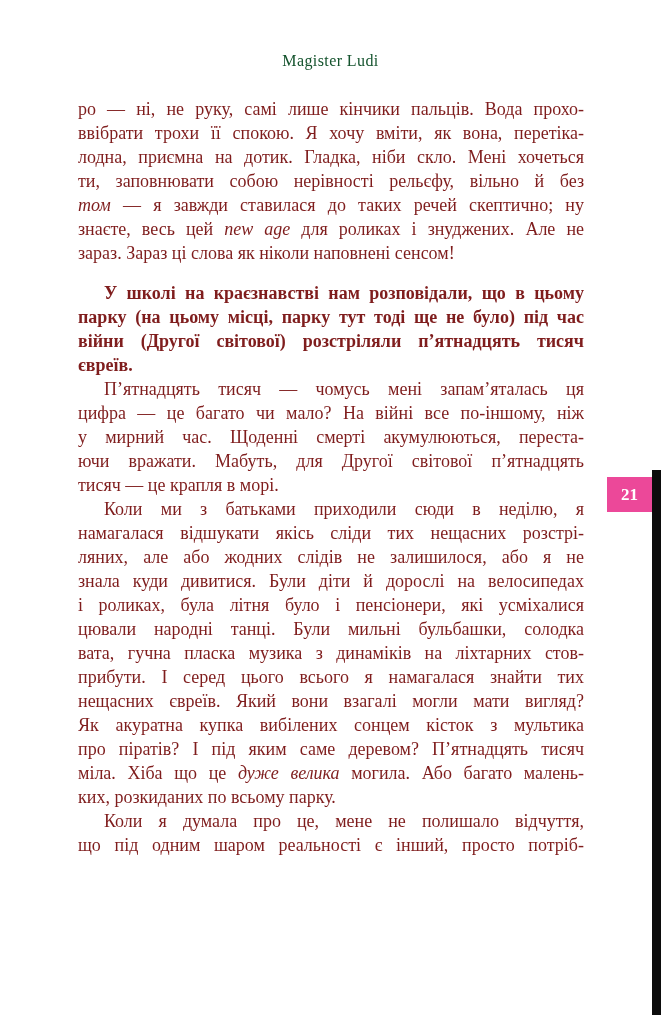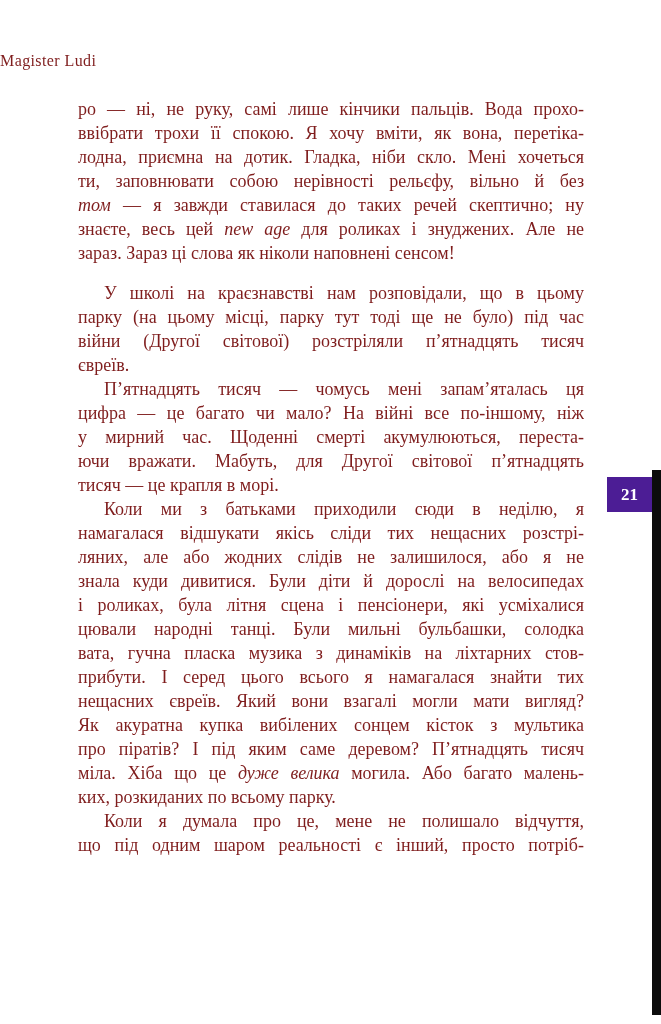--- a/index.html
+++ b/index.html
@@ -9,35 +9,36 @@
     height: 1024px;
     background: #ffffff;
     overflow: hidden;
     font-family: "Liberation Serif", "DejaVu Serif", serif;
   }
   .running-header {
     position: absolute;
     top: 52px;
     left: 0;
     width: 100%;
+    text-align: center;
     font-size: 16px;
     letter-spacing: 0.4px;
-    color: #7f1d1d;
+    color: #14532d;
   }
   .page-body {
     position: absolute;
     top: 97px;
     left: 78px;
     width: 506px;
     font-size: 18px;
     line-height: 24px;
     color: #161616;
   }
   .paragraph { margin: 0; }
-  .gap-before { margin-top: 16px; }
+  .gap-before { margin-top: 16px; font-weight: bold; }
   .line {
     text-align: justify;
     text-align-last: justify;
     text-justify: inter-word;
   }
   .line-final { text-align-last: left; }
   .indent { text-indent: 26px; }
   .em { font-style: italic; }
   .progress-strip {
     position: absolute;
@@ -89,34 +90,34 @@
         <div class="line"><span>цифра — це багато чи мало? На війні все по-іншому, ніж</span></div>
         <div class="line"><span>у мирний час. Щоденні смерті акумулюються, переста-</span></div>
         <div class="line"><span>ючи вражати. Мабуть, для Другої світової п’ятнадцять</span></div>
         <div class="line line-final"><span>тисяч — це крапля в морі.</span></div>
       </div>
       <div class="paragraph">
         <div class="line indent"><span>Коли ми з батьками приходили сюди в неділю, я</span></div>
         <div class="line"><span>намагалася відшукати якісь сліди тих нещасних розстрі-</span></div>
         <div class="line"><span>ляних, але або жодних слідів не залишилося, або я не</span></div>
         <div class="line"><span>знала куди дивитися. Були діти й дорослі на велосипедах</span></div>
-        <div class="line"><span>і роликах, була літня сцена і пенсіонери, які усміхалися</span></div>
+        <div class="line"><span>і роликах, була літня було і пенсіонери, які усміхалися</span></div>
         <div class="line"><span>цювали народні танці. Були мильні бульбашки, солодка</span></div>
         <div class="line"><span>вата, гучна пласка музика з динаміків на ліхтарних стов-</span></div>
         <div class="line"><span>прибути. І серед цього всього я намагалася знайти тих</span></div>
         <div class="line"><span>нещасних євреїв. Який вони взагалі могли мати вигляд?</span></div>
         <div class="line"><span>Як акуратна купка вибілених сонцем кісток з мультика</span></div>
         <div class="line"><span>про піратів? І під яким саме деревом? П’ятнадцять тисяч</span></div>
         <div class="line"><span>міла. Хіба що це </span><span class="em">дуже велика</span><span> могила. Або багато малень-</span></div>
         <div class="line line-final"><span>ких, розкиданих по всьому парку.</span></div>
       </div>
       <div class="paragraph">
         <div class="line indent"><span>Коли я думала про це, мене не полишало відчуття,</span></div>
         <div class="line"><span>що під одним шаром реальності є інший, просто потріб-</span></div>
       </div>
     </div>
 
   <div class="progress-strip" style="background: rgb(12, 12, 12);"></div>
 
-  <div class="page-number-tab" style="background: #4c1d95; color: rgb(255, 255, 255);">
+  <div class="page-number-tab" style="background: #ec4899; color: rgb(255, 255, 255);">
     <span>21</span>
   </div>
 </div>
 
 </body></html>

